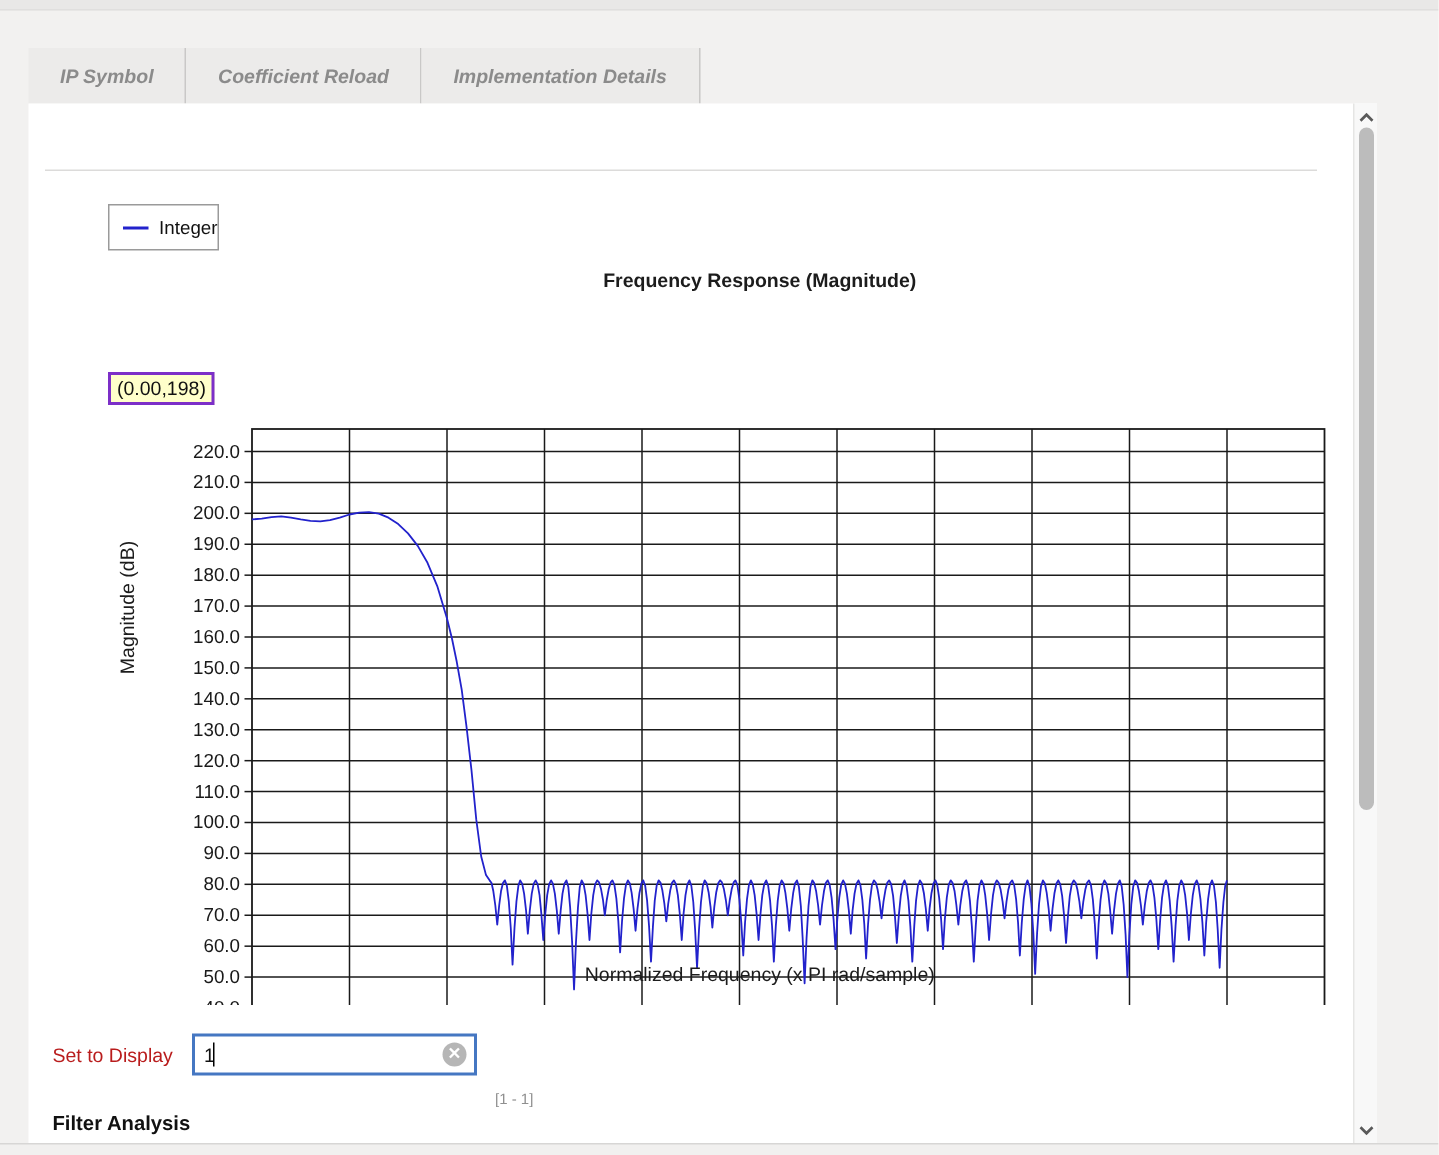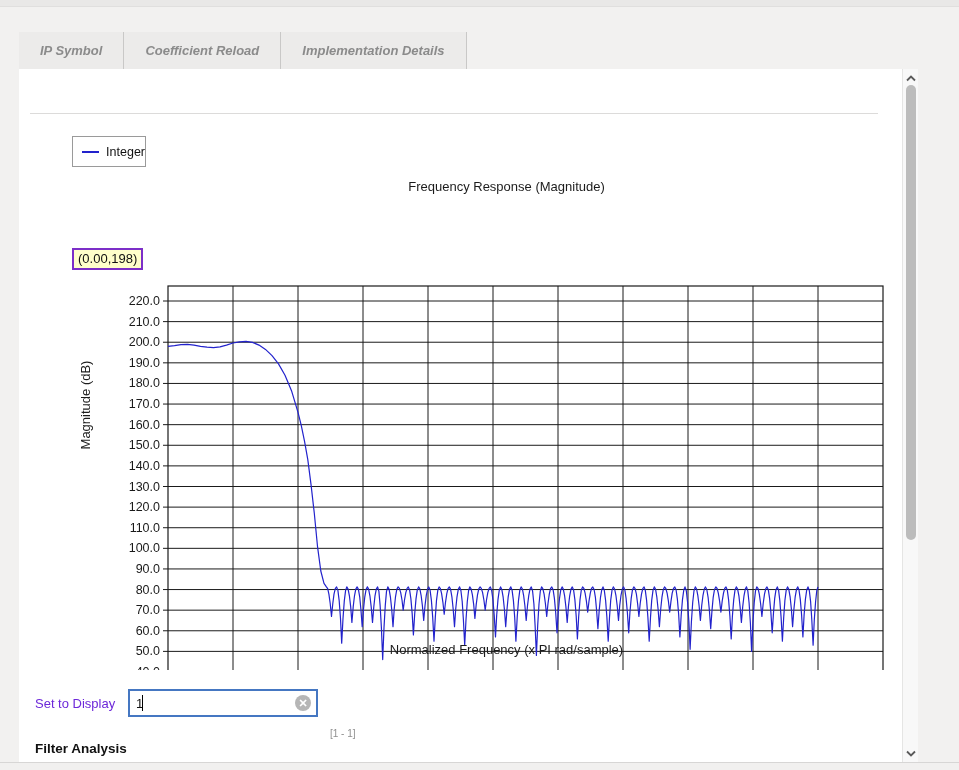--- a/index.html
+++ b/index.html
@@ -17,32 +17,32 @@
 
   
   .panel { position:absolute; left:19px; top:69px; width:899px; height:693px; background:#ffffff; }
   .hr-sep { position:absolute; left:11px; top:44px; width:848px; height:1px; background:#dcdbda; }
 
   .legend-box { position:absolute; left:53px; top:67px; width:74px; height:31px; background:#fff;
                 border:1px solid #9a9a9a; display:flex; align-items:center; padding-left:9px; }
   .legend-line { width:23px; height:0; border-top:2px solid #2222cc; margin-right:7px; }
   .legend-label { font-size:12.5px; color:#111; }
 
-  .chart-title { position:absolute; left:130px; top:110px; width:715px; text-align:center; font-size:13px; color:#1c1c1c; }
+  .chart-title { position:absolute; left:130px; top:110px; width:715px; text-align:center; font-size:13px; color:#1c1c1c;font-weight:bold; }
   .x-axis-title { position:absolute; left:130px; top:573px; width:715px; text-align:center; font-size:13px; color:#1c1c1c; }
   .y-axis-title { position:absolute; left:66px; top:336px; font-size:13px; color:#1c1c1c; white-space:nowrap;
                   transform:translate(-50%,-50%) rotate(-90deg); }
 
   .chart-svg { position:absolute; left:41px; top:101px; }
 
   .tooltip { position:absolute; left:53px; top:179px; background:#ffffca; border:2px solid #7c2fc8; border-radius:0;
              font-size:13px; color:#111; padding:0px 4px 1px 4px; line-height:17px; }
 
   
-  .std-label { position:absolute; left:16px; top:627px; font-size:13px; color:#6d28d9; }
+  .std-label { position:absolute; left:16px; top:627px; font-size:13px; color:#b91c1c; }
   .std-input-wrap { position:absolute; left:109px; top:620px; width:190px; height:28px; }
   .std-input { width:190px; height:28px; border:2px solid #4577c2; background:#fff; font-family:"Liberation Sans",sans-serif;
                font-size:13px; color:#111; padding:0 24px 0 6px; outline:none; }
   .caret { position:absolute; left:14px; top:6px; width:1px; height:16px; background:#000; }
   .clear-btn { position:absolute; right:7px; top:6px; width:16px; height:16px; border-radius:50%; background:#b6b6b6;
                color:#fff; font-size:11px; font-weight:bold; display:flex; align-items:center; justify-content:center;
                line-height:1; cursor:pointer; }
   .range-hint { position:absolute; left:311px; top:627px; font-size:10px; color:#8f8f8f;margin-top:32px; }
 
   .section-heading { position:absolute; left:16px; top:672px; font-size:13.5px; font-weight:bold; color:#111; }

